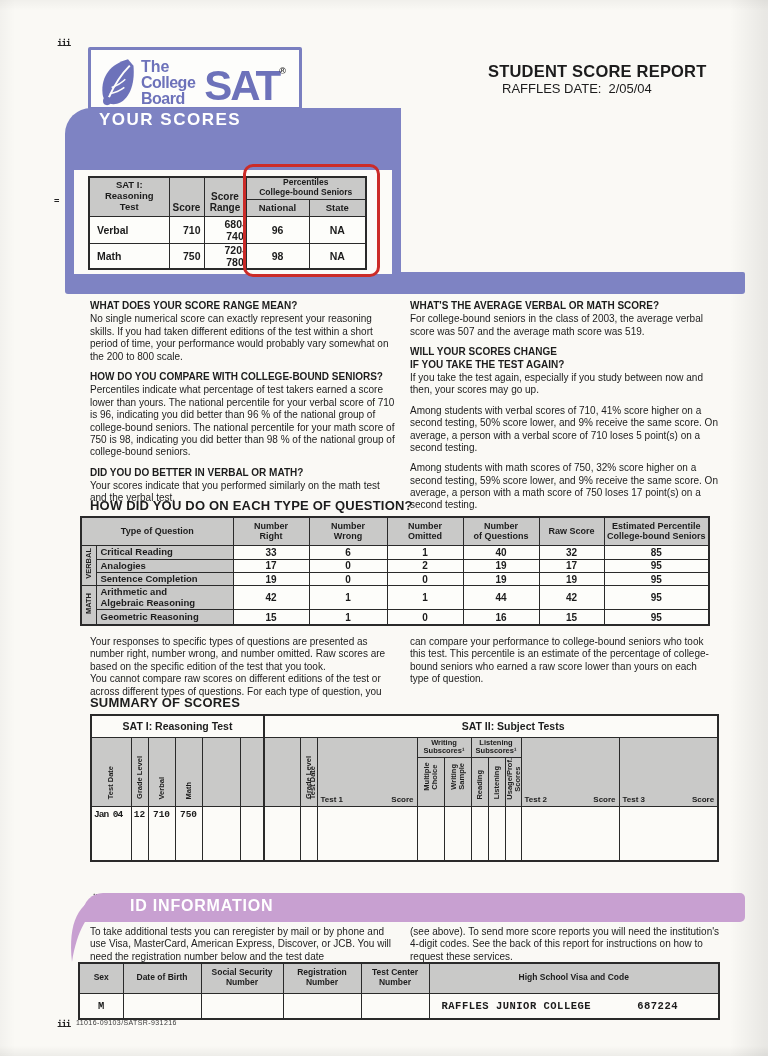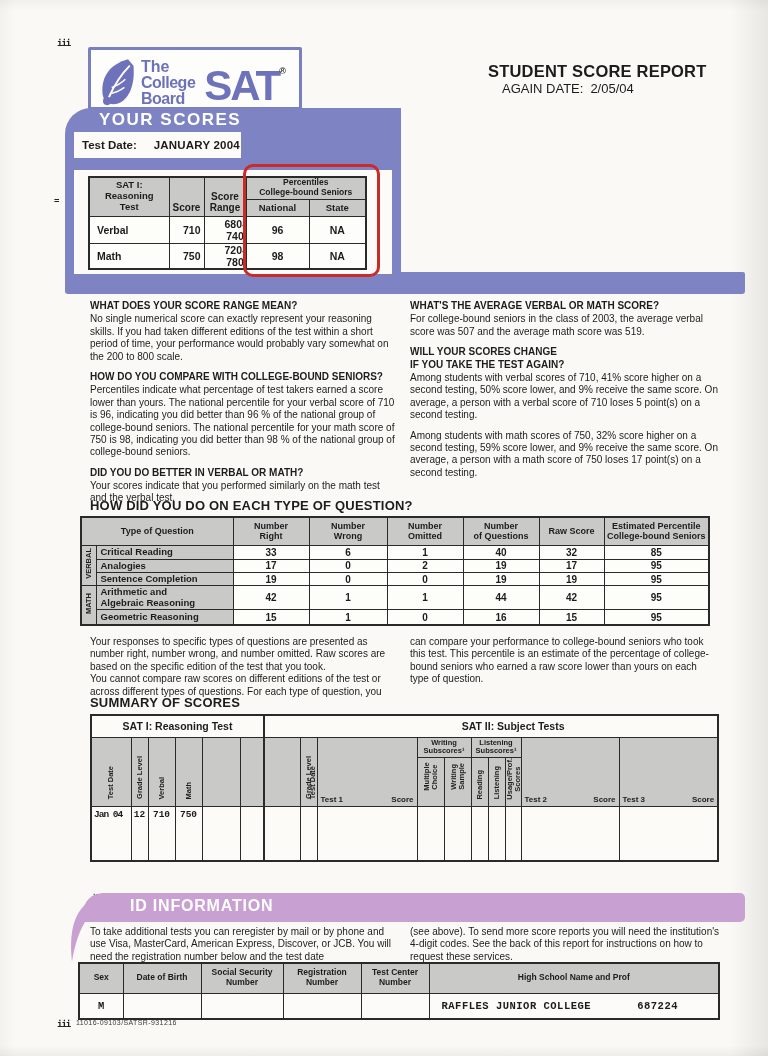--- a/index.html
+++ b/index.html
@@ -134,32 +134,28 @@
       <div class="cb-board">Board</div>
     </div>
     <div class="sat-word">
       <span>SAT</span>
       <span class="reg">®</span>
     </div>
   </div>
 
   <div class="abs report-title">STUDENT SCORE REPORT</div>
   <div class="abs report-date">
-    <span>AGAIN DATE:</span>
+    <span>RAFFLES DATE:</span>
     <span>2/05/04</span>
   </div>
 
   <div class="abs pp-left"></div>
   <div class="abs pp-band"></div>
   <div class="abs your-scores-title">YOUR SCORES</div>
 
-  <div class="abs testdate-box">
-    <span class="lbl">Test Date:</span>
-    <span class="val">JANUARY 2004</span>
-  </div>
 
   <div class="abs table-backing"></div>
 
   <table class="abs scores-table">
     <colgroup>
         <col style="width:80px">
         <col style="width:35px">
         <col style="width:42px">
         <col style="width:63px">
         <col style="width:57px">
@@ -205,20 +201,21 @@
     <p>Percentiles indicate what percentage of test takers earned a score lower than yours. The national percentile for your verbal score of 710 is 96, indicating you did better than 96 % of the national group of college-bound seniors. The national percentile for your math score of 750 is 98, indicating you did better than 98 % of the national group of college-bound seniors.</p>
     <h4>DID YOU DO BETTER IN VERBAL OR MATH?</h4>
     <p>Your scores indicate that you performed similarly on the math test and the verbal test.</p>
   </div>
 
   <div class="abs col-text" style="left:410px; top:300px; width:310px;">
     <h4>WHAT'S THE AVERAGE VERBAL OR MATH SCORE?</h4>
     <p>For college-bound seniors in the class of 2003, the average verbal score was 507 and the average math score was 519.</p>
     <h4>WILL YOUR SCORES CHANGE
 IF YOU TAKE THE TEST AGAIN?</h4>
+    <p>If you take the test again, especially if you study between now and then, your scores may go up.</p>
     <p>Among students with verbal scores of 710, 41% score higher on a second testing, 50% score lower, and  9% receive the same score. On average, a person with a verbal score of 710 loses  5 point(s) on a second testing.</p>
     <p>Among students with math scores of 750, 32% score higher on a second testing, 59% score lower, and  9% receive the same score. On average, a person with a math score of 750 loses  17 point(s) on a second testing.</p>
   </div>
 
   <div class="abs section-title" style="left:90px; top:498px;">HOW DID YOU DO ON EACH TYPE OF QUESTION?</div>
 
   <table class="abs qt-table">
     <colgroup>
       <col style="width:15px">
         <col style="width:137px">
@@ -416,21 +413,21 @@
     <tbody>
         <tr>
       <th>Sex</th>
       <th>Date of Birth</th>
       <th>Social Security
 Number</th>
       <th>Registration
 Number</th>
       <th>Test Center
 Number</th>
-      <th>High School Name and Prof</th>
+      <th>High School Visa and Code</th>
     </tr>
     <tr>
       <td class="td-sex">M</td>
       <td></td>
       <td></td>
       <td></td>
       <td></td>
       <td class="td-school">
         <div class="school-flex">
           <span>RAFFLES JUNIOR COLLEGE</span>

